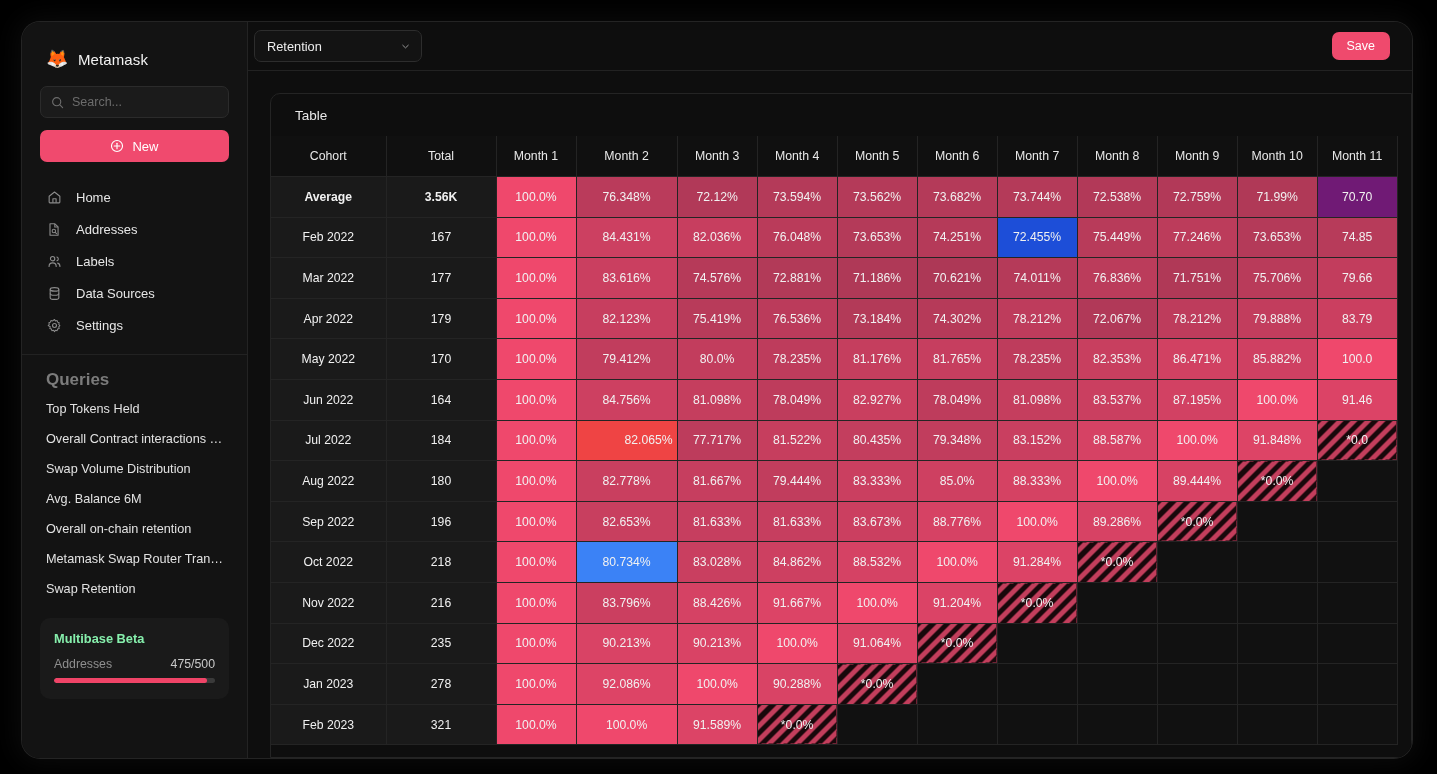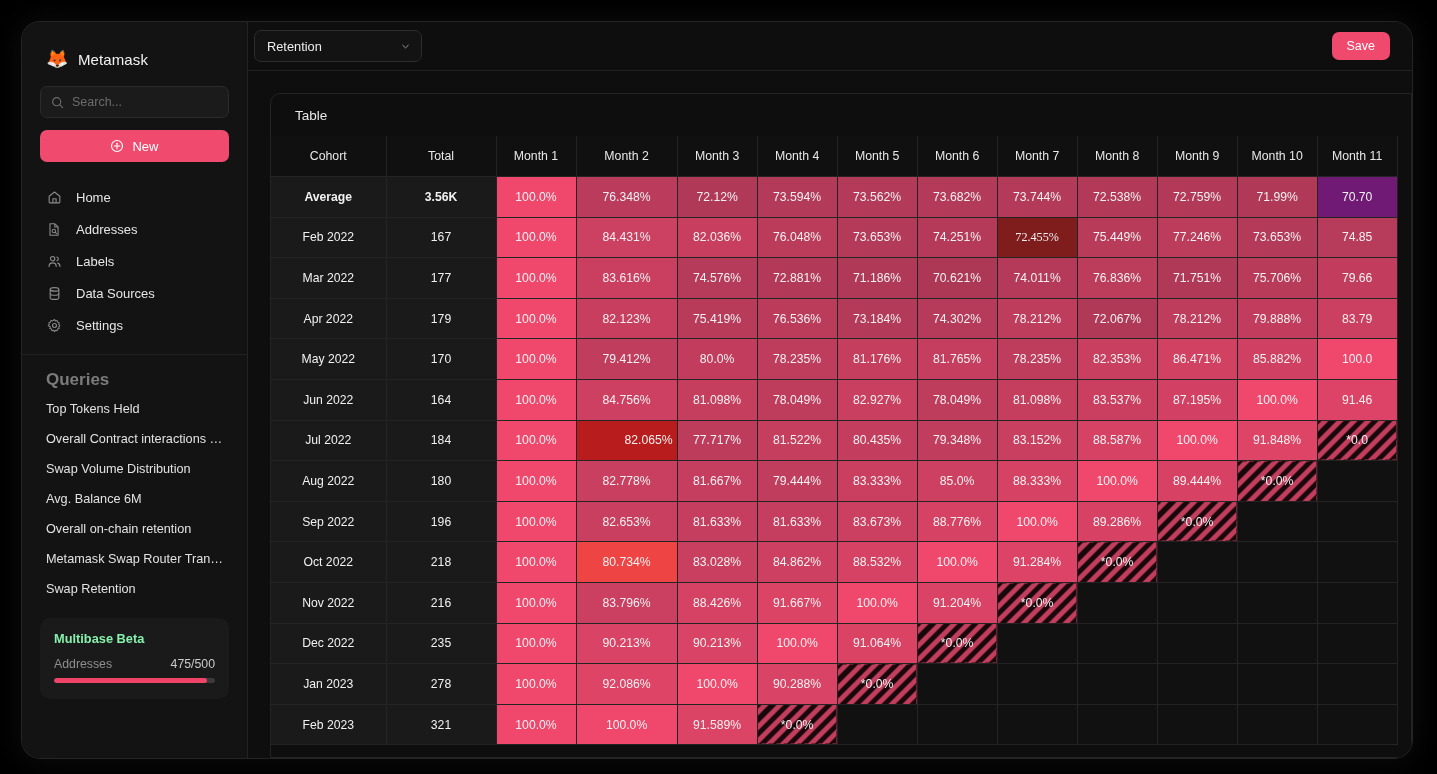--- a/index.html
+++ b/index.html
@@ -346,21 +346,21 @@
               </tr>
               <tr>
                 <td class="cohort">Feb 2022</td>
                 <td class="total">167</td>
                 <td style="background-color: rgb(239, 72, 108);">100.0%</td>
                 <td style="background-color: rgb(204, 64, 97);">84.431%</td>
                 <td style="background-color: rgb(199, 62, 95);">82.036%</td>
                 <td style="background-color: rgb(186, 59, 90);">76.048%</td>
                 <td style="background-color: rgb(180, 58, 89);">73.653%</td>
                 <td style="background-color: rgb(181, 58, 89);">74.251%</td>
-                <td style="background-color: #7f1d1d; font-family: Liberation Serif, serif;">72.455%</td>
+                <td style="background-color: #1d4ed8;">72.455%</td>
                 <td style="background-color: rgb(184, 59, 90);">75.449%</td>
                 <td style="background-color: rgb(188, 60, 91);">77.246%</td>
                 <td style="background-color: rgb(180, 58, 89);">73.653%</td>
                 <td style="background-color: rgb(183, 59, 90);">74.85</td>
               </tr>
               <tr>
                 <td class="cohort">Mar 2022</td>
                 <td class="total">177</td>
                 <td style="background-color: rgb(239, 72, 108);">100.0%</td>
                 <td style="background-color: rgb(202, 63, 96);">83.616%</td>
@@ -416,21 +416,21 @@
                 <td style="background-color: rgb(197, 62, 94);">81.098%</td>
                 <td style="background-color: rgb(202, 63, 96);">83.537%</td>
                 <td style="background-color: rgb(210, 65, 99);">87.195%</td>
                 <td style="background-color: rgb(239, 72, 108);">100.0%</td>
                 <td style="background-color: rgb(220, 67, 102);">91.46</td>
               </tr>
               <tr>
                 <td class="cohort">Jul 2022</td>
                 <td class="total">184</td>
                 <td style="background-color: rgb(239, 72, 108);">100.0%</td>
-                <td style="background-color: #b91c1c; padding-left: 48px;">82.065%</td>
+                <td style="background-color: #ef4444; padding-left: 48px;">82.065%</td>
                 <td style="background-color: rgb(189, 60, 92);">77.717%</td>
                 <td style="background-color: rgb(198, 62, 94);">81.522%</td>
                 <td style="background-color: rgb(195, 62, 94);">80.435%</td>
                 <td style="background-color: rgb(193, 61, 93);">79.348%</td>
                 <td style="background-color: rgb(201, 63, 96);">83.152%</td>
                 <td style="background-color: rgb(214, 66, 100);">88.587%</td>
                 <td style="background-color: rgb(239, 72, 108);">100.0%</td>
                 <td style="background-color: rgb(221, 68, 102);">91.848%</td>
                 <td class="hatch">*0.0</td>
               </tr>
@@ -461,21 +461,21 @@
                 <td style="background-color: rgb(239, 72, 108);">100.0%</td>
                 <td style="background-color: rgb(215, 66, 100);">89.286%</td>
                 <td class="hatch">*0.0%</td>
                 <td class="empty"></td>
                 <td class="empty"></td>
               </tr>
               <tr>
                 <td class="cohort">Oct 2022</td>
                 <td class="total">218</td>
                 <td style="background-color: rgb(239, 72, 108);">100.0%</td>
-                <td style="background-color: #ef4444;">80.734%</td>
+                <td style="background-color: #3b82f6;">80.734%</td>
                 <td style="background-color: rgb(201, 63, 96);">83.028%</td>
                 <td style="background-color: rgb(205, 64, 97);">84.862%</td>
                 <td style="background-color: rgb(213, 66, 100);">88.532%</td>
                 <td style="background-color: rgb(239, 72, 108);">100.0%</td>
                 <td style="background-color: rgb(220, 67, 102);">91.284%</td>
                 <td class="hatch">*0.0%</td>
                 <td class="empty"></td>
                 <td class="empty"></td>
                 <td class="empty"></td>
               </tr>

